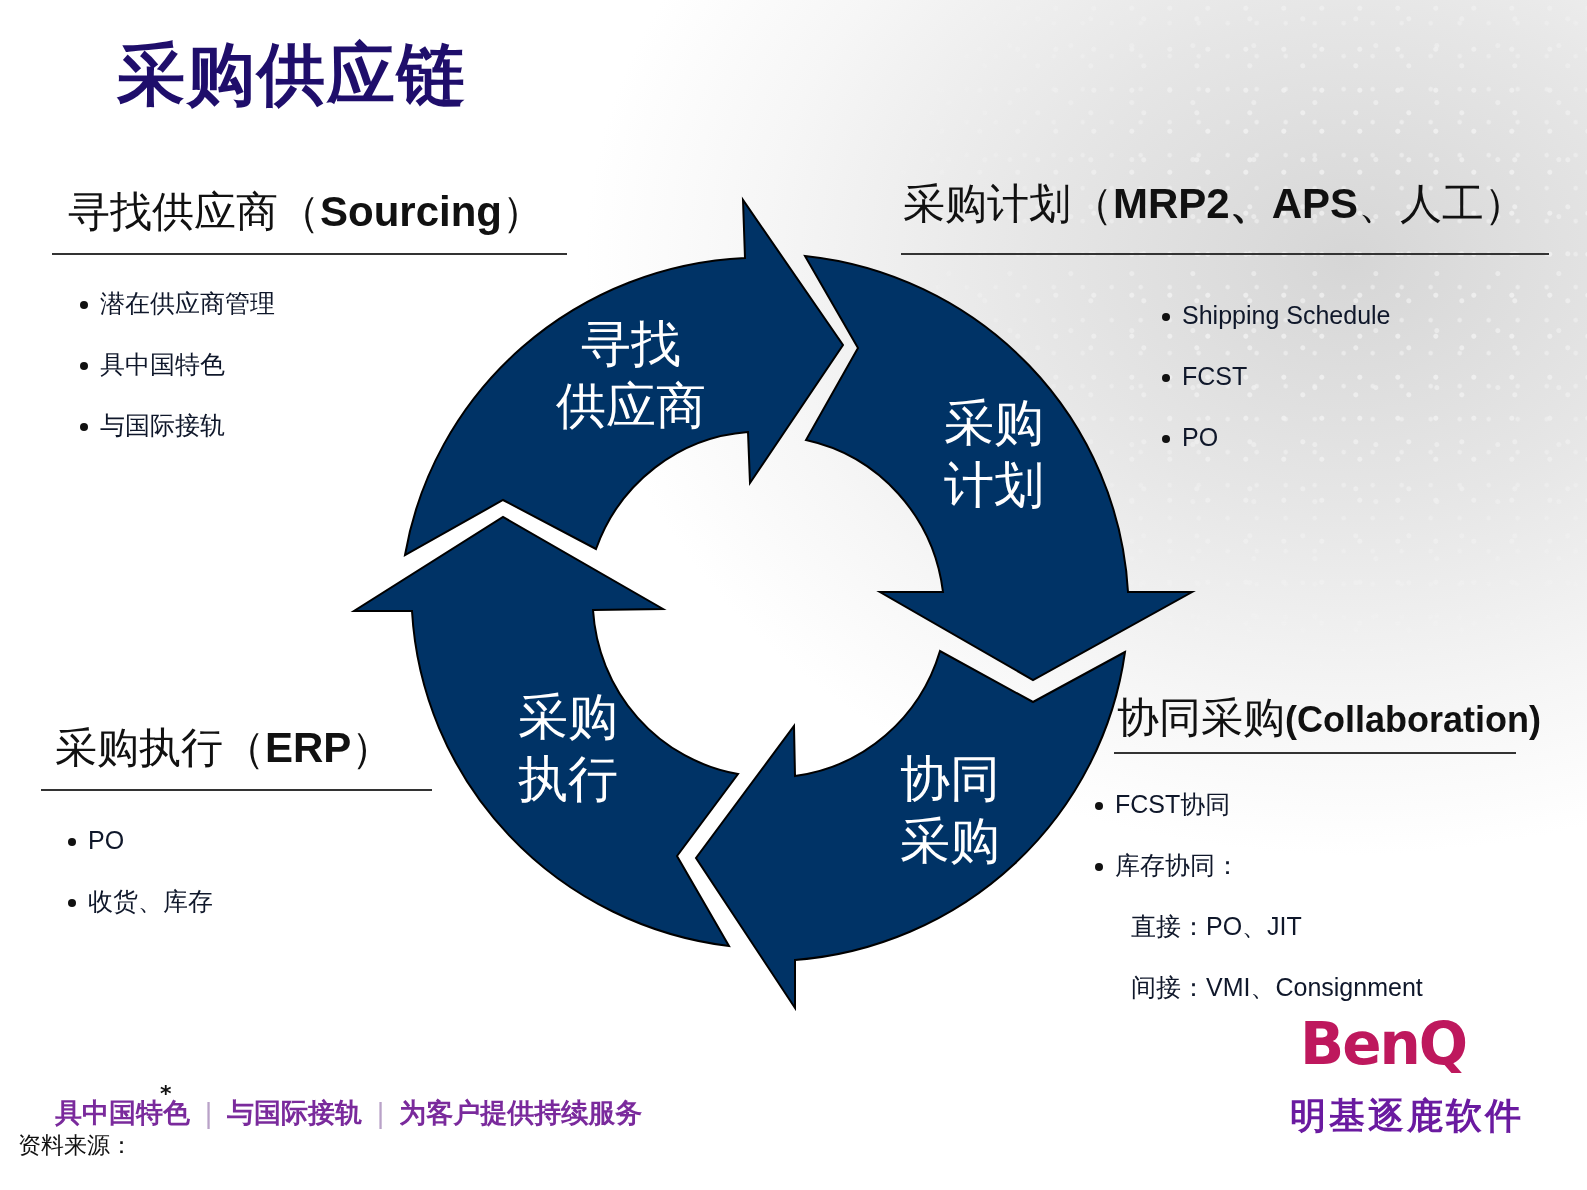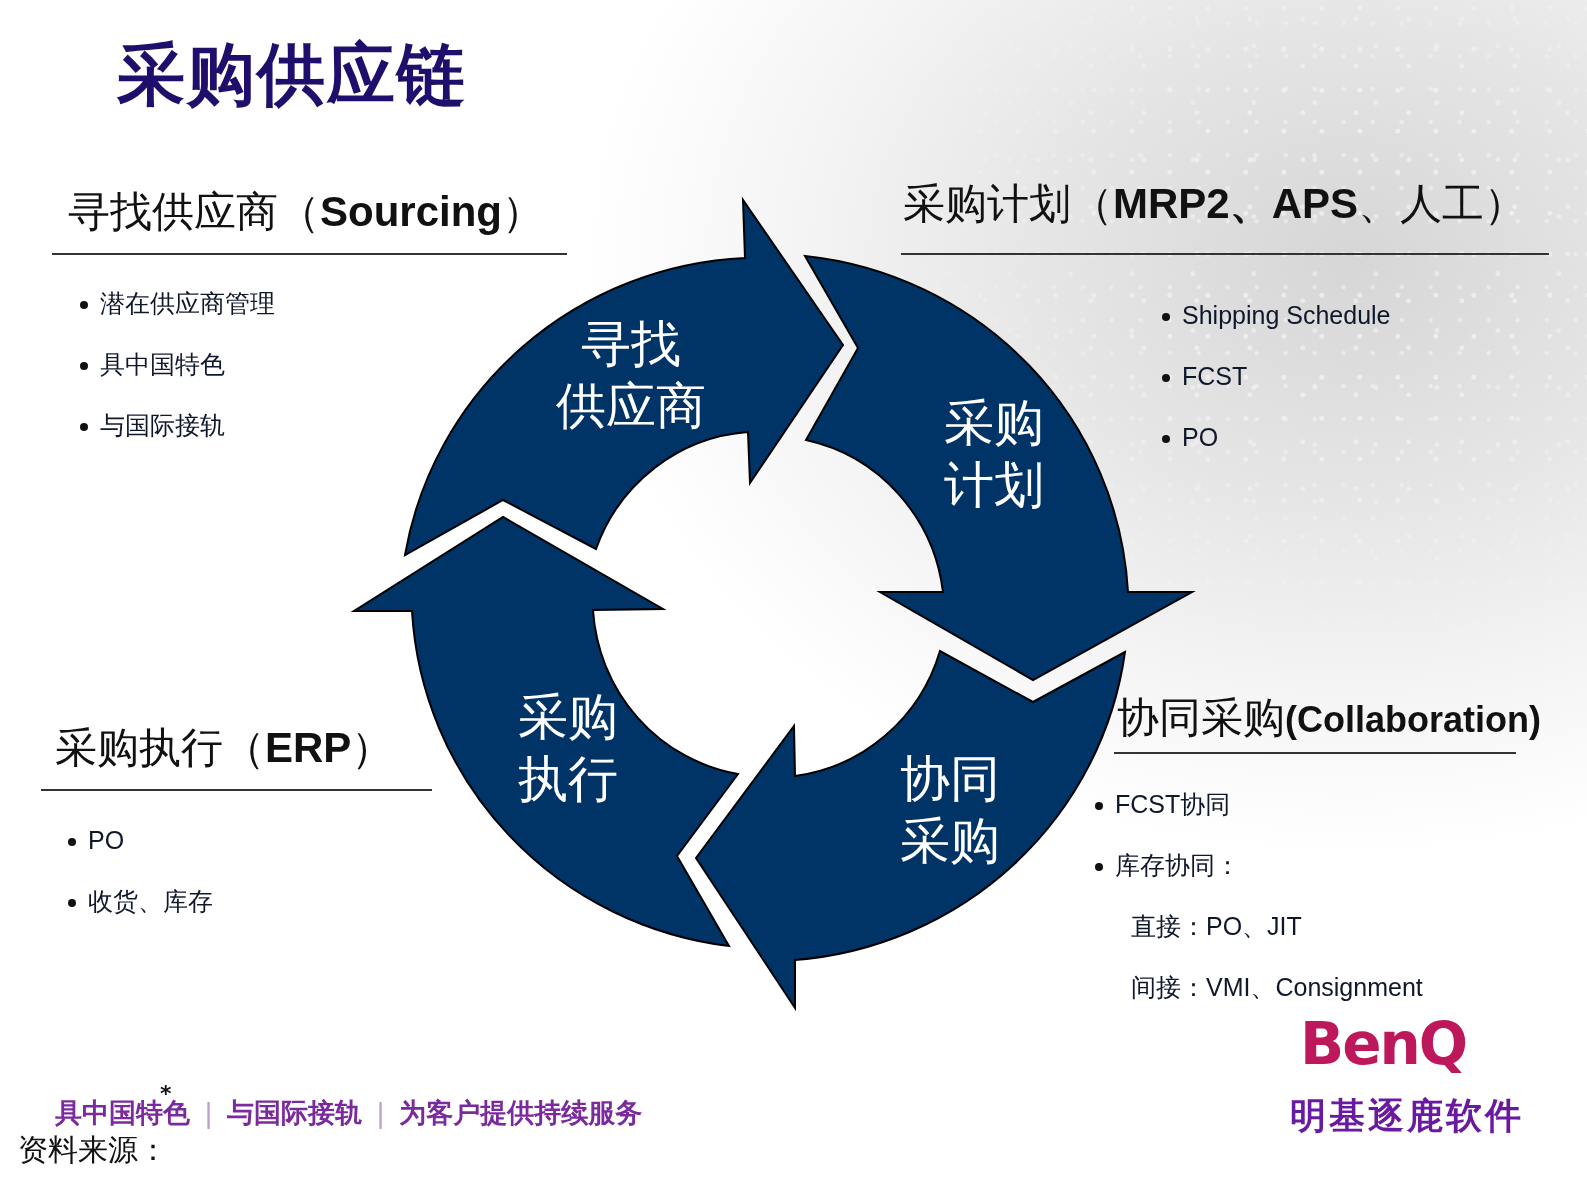--- a/index.html
+++ b/index.html
@@ -46,21 +46,21 @@
     position: absolute; color: #ffffff; font-size: 50px; line-height: 62px;
     text-align: center; font-family: "DejaVu Serif", serif; white-space: nowrap;
   }
   .tagline {
     position: absolute; left: 55px; top: 1095px; font-size: 27px; font-weight: bold;
     color: #7a2a9c; white-space: nowrap; font-family: "DejaVu Sans", sans-serif;
   }
   .tagline .sep { color: #b9a2c8; font-weight: normal; margin: 0 14px; }
   .tagline .star { position: absolute; left: 105px; top: -14px; font-size: 22px; color: #111; }
   .source {
-    position: absolute; left: 18px; top: 1130px; font-size: 30px; color: #111;
+    position: absolute; left: 18px; top: 1130px; font-size: 23px; color: #111;
     font-family: "DejaVu Serif", serif; white-space: nowrap;
   }
   .logo {
     position: absolute; left: 1300px; top: 1010px; font-size: 58px; font-weight: bold;
     color: #be185d; letter-spacing: -2px; font-family: "DejaVu Sans", sans-serif;
   }
   .logo-sub {
     position: absolute; left: 1290px; top: 1092px; font-size: 36px; font-weight: bold;
     color: #6a1aa0; letter-spacing: 3px; font-family: Liberation Mono, monospace; white-space: nowrap;
   }

